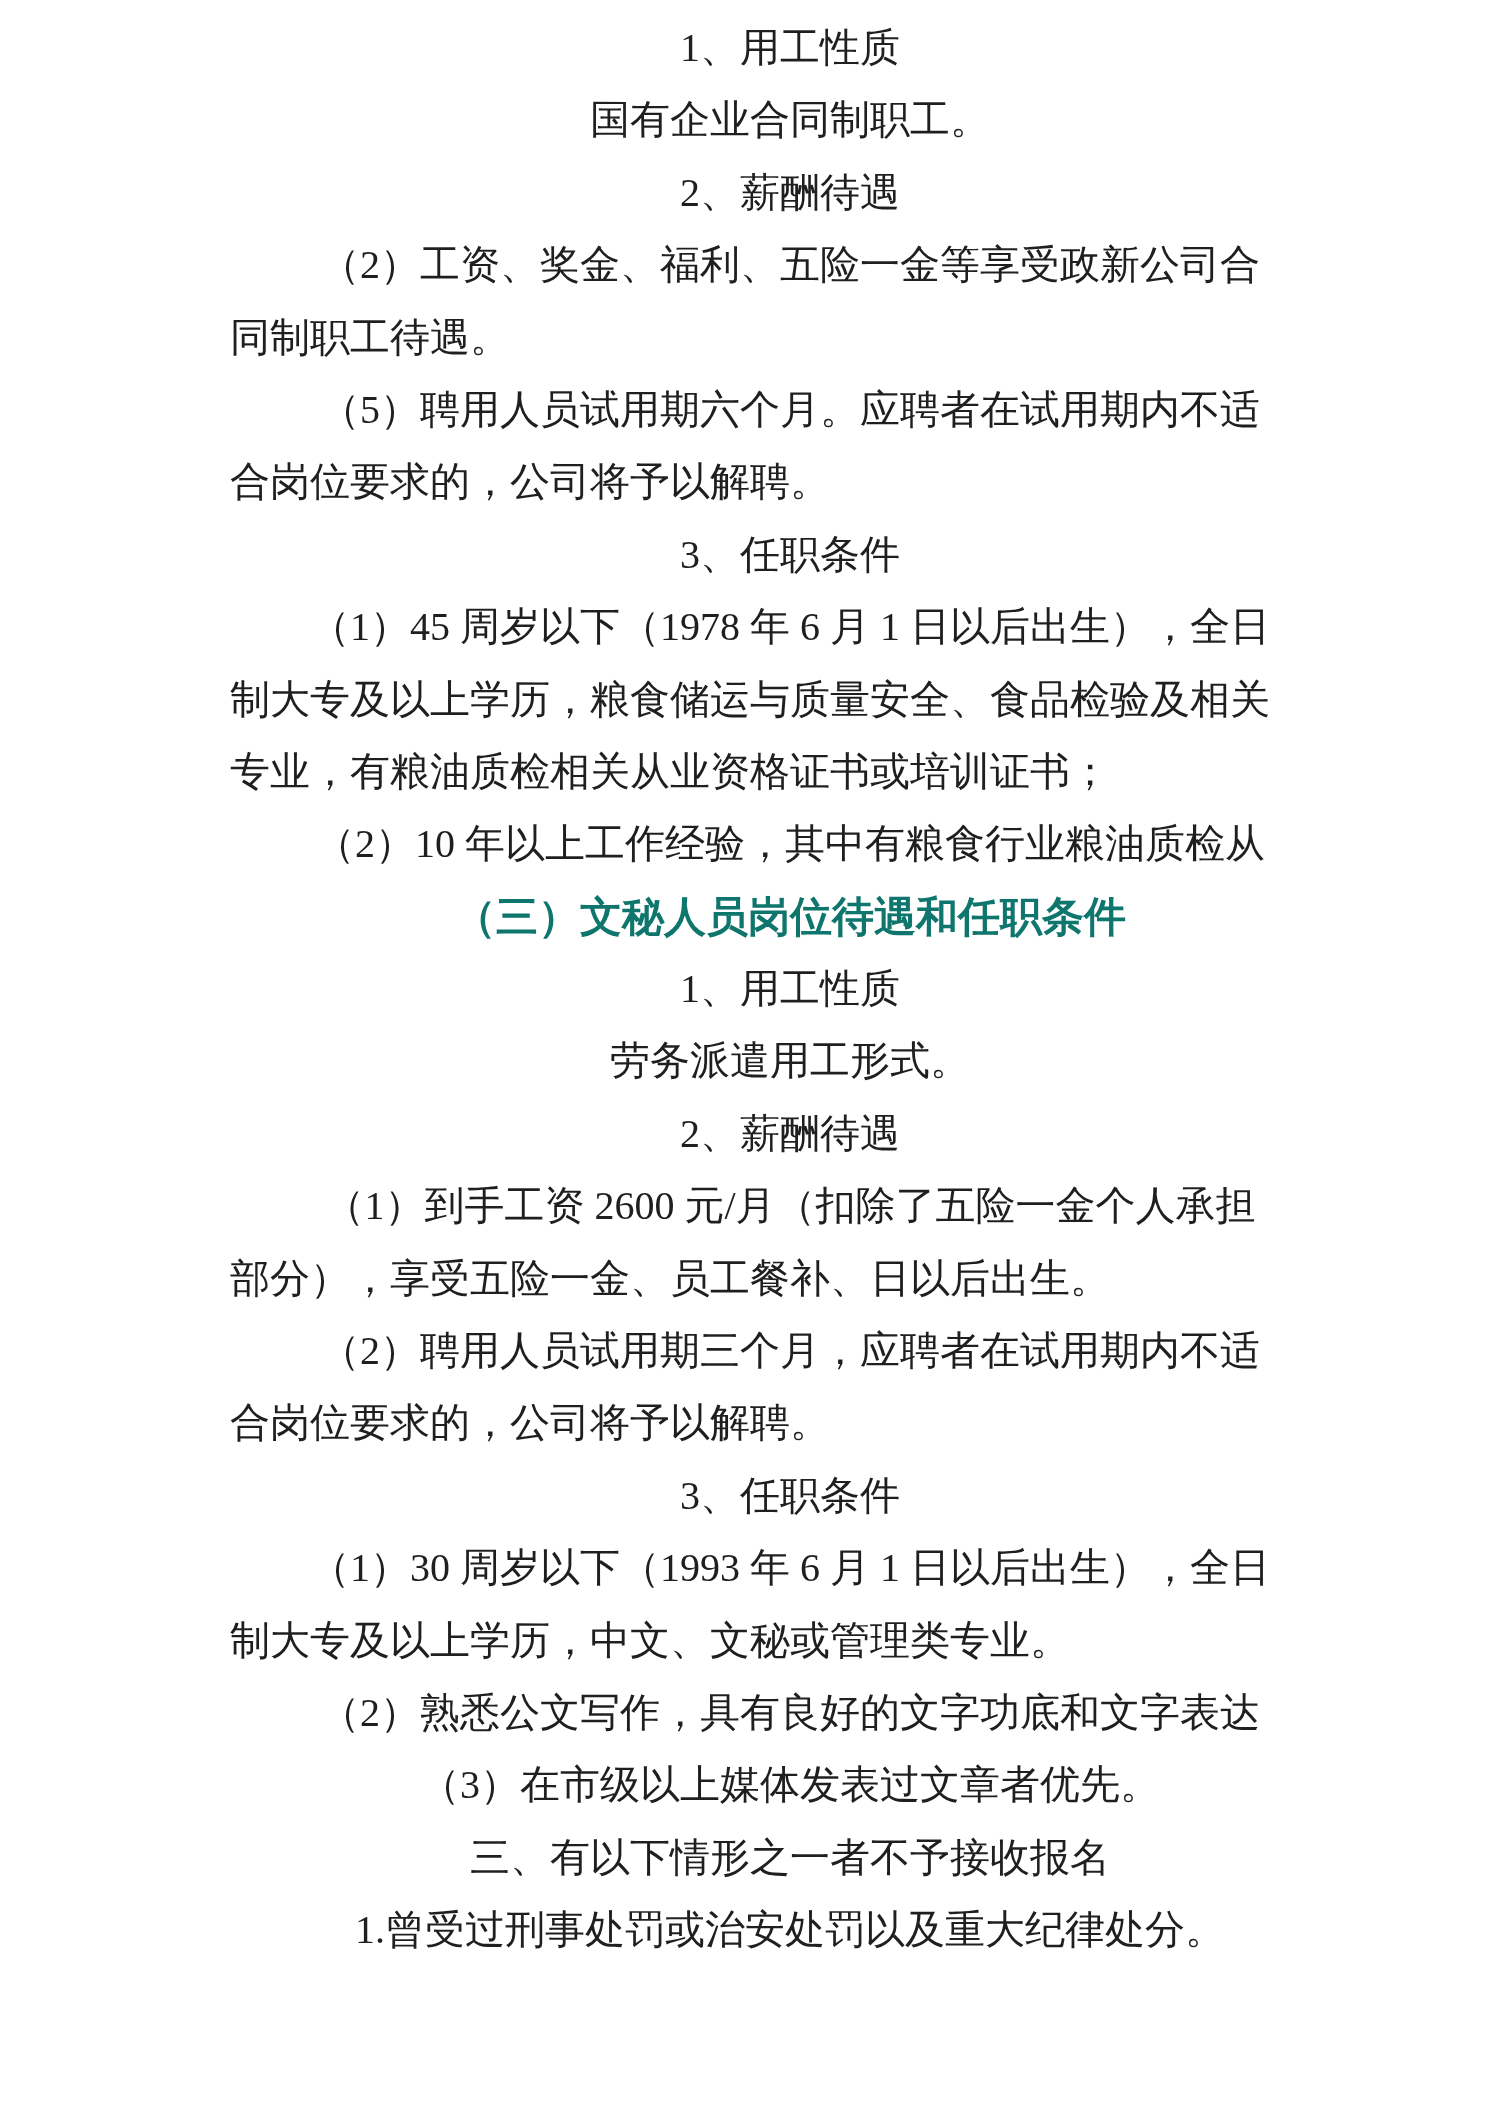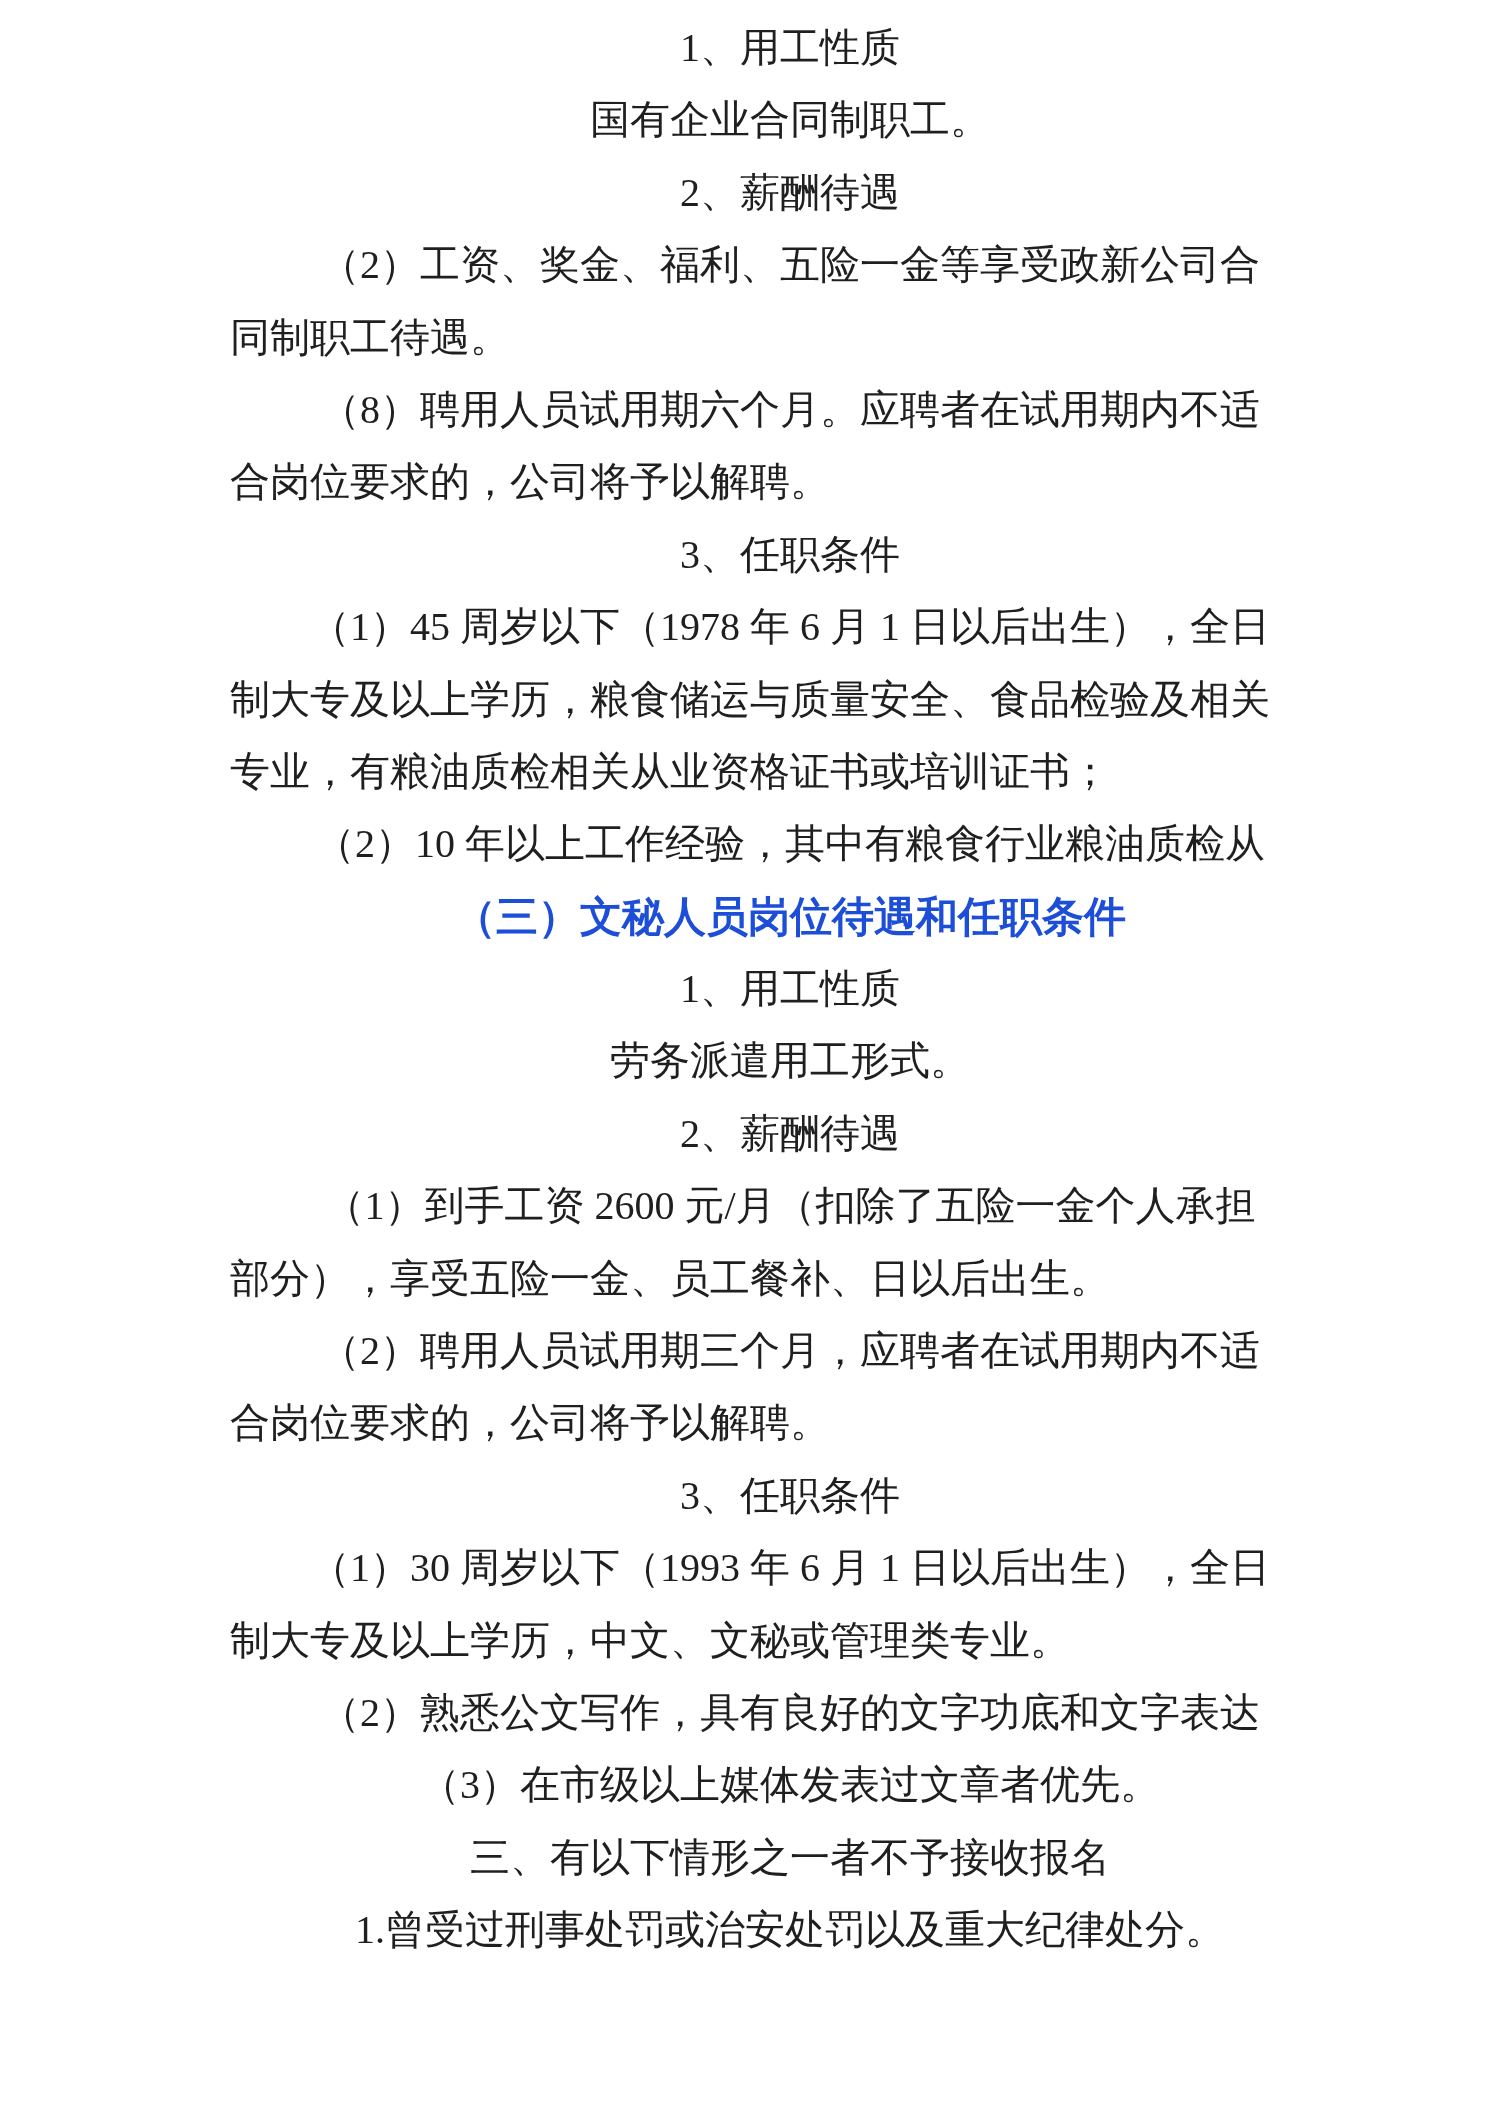--- a/index.html
+++ b/index.html
@@ -30,34 +30,34 @@
     letter-spacing: 0;
   }
   .doc-line.indent {
     padding-left: 80px;
     text-align: center;
   }
   .doc-line.bold {
     font-weight: 700;
     font-size: 42px;
     font-family: "Liberation Sans", "DejaVu Sans", sans-serif;
-    color: #1d4ed8;
+    color: #0f766e;
   }
 </style>
 </head>
 <body>
 
 <div class="page" style="background: rgb(255, 255, 255); color: rgb(31, 31, 31);">
   <div class="text-block" id="doc-lines">
       <div class="doc-line indent">1、用工性质</div>
       <div class="doc-line indent">国有企业合同制职工。</div>
       <div class="doc-line indent">2、薪酬待遇</div>
       <div class="doc-line indent">（2）工资、奖金、福利、五险一金等享受政新公司合</div>
       <div class="doc-line">同制职工待遇。</div>
-      <div class="doc-line indent">（8）聘用人员试用期六个月。应聘者在试用期内不适</div>
+      <div class="doc-line indent">（5）聘用人员试用期六个月。应聘者在试用期内不适</div>
       <div class="doc-line">合岗位要求的，公司将予以解聘。</div>
       <div class="doc-line indent">3、任职条件</div>
       <div class="doc-line indent">（1）45 周岁以下（1978 年 6 月 1 日以后出生），全日</div>
       <div class="doc-line">制大专及以上学历，粮食储运与质量安全、食品检验及相关</div>
       <div class="doc-line">专业，有粮油质检相关从业资格证书或培训证书；</div>
       <div class="doc-line indent">（2）10 年以上工作经验，其中有粮食行业粮油质检从</div>
       <div class="doc-line indent bold">（三）文秘人员岗位待遇和任职条件</div>
       <div class="doc-line indent">1、用工性质</div>
       <div class="doc-line indent">劳务派遣用工形式。</div>
       <div class="doc-line indent">2、薪酬待遇</div>

